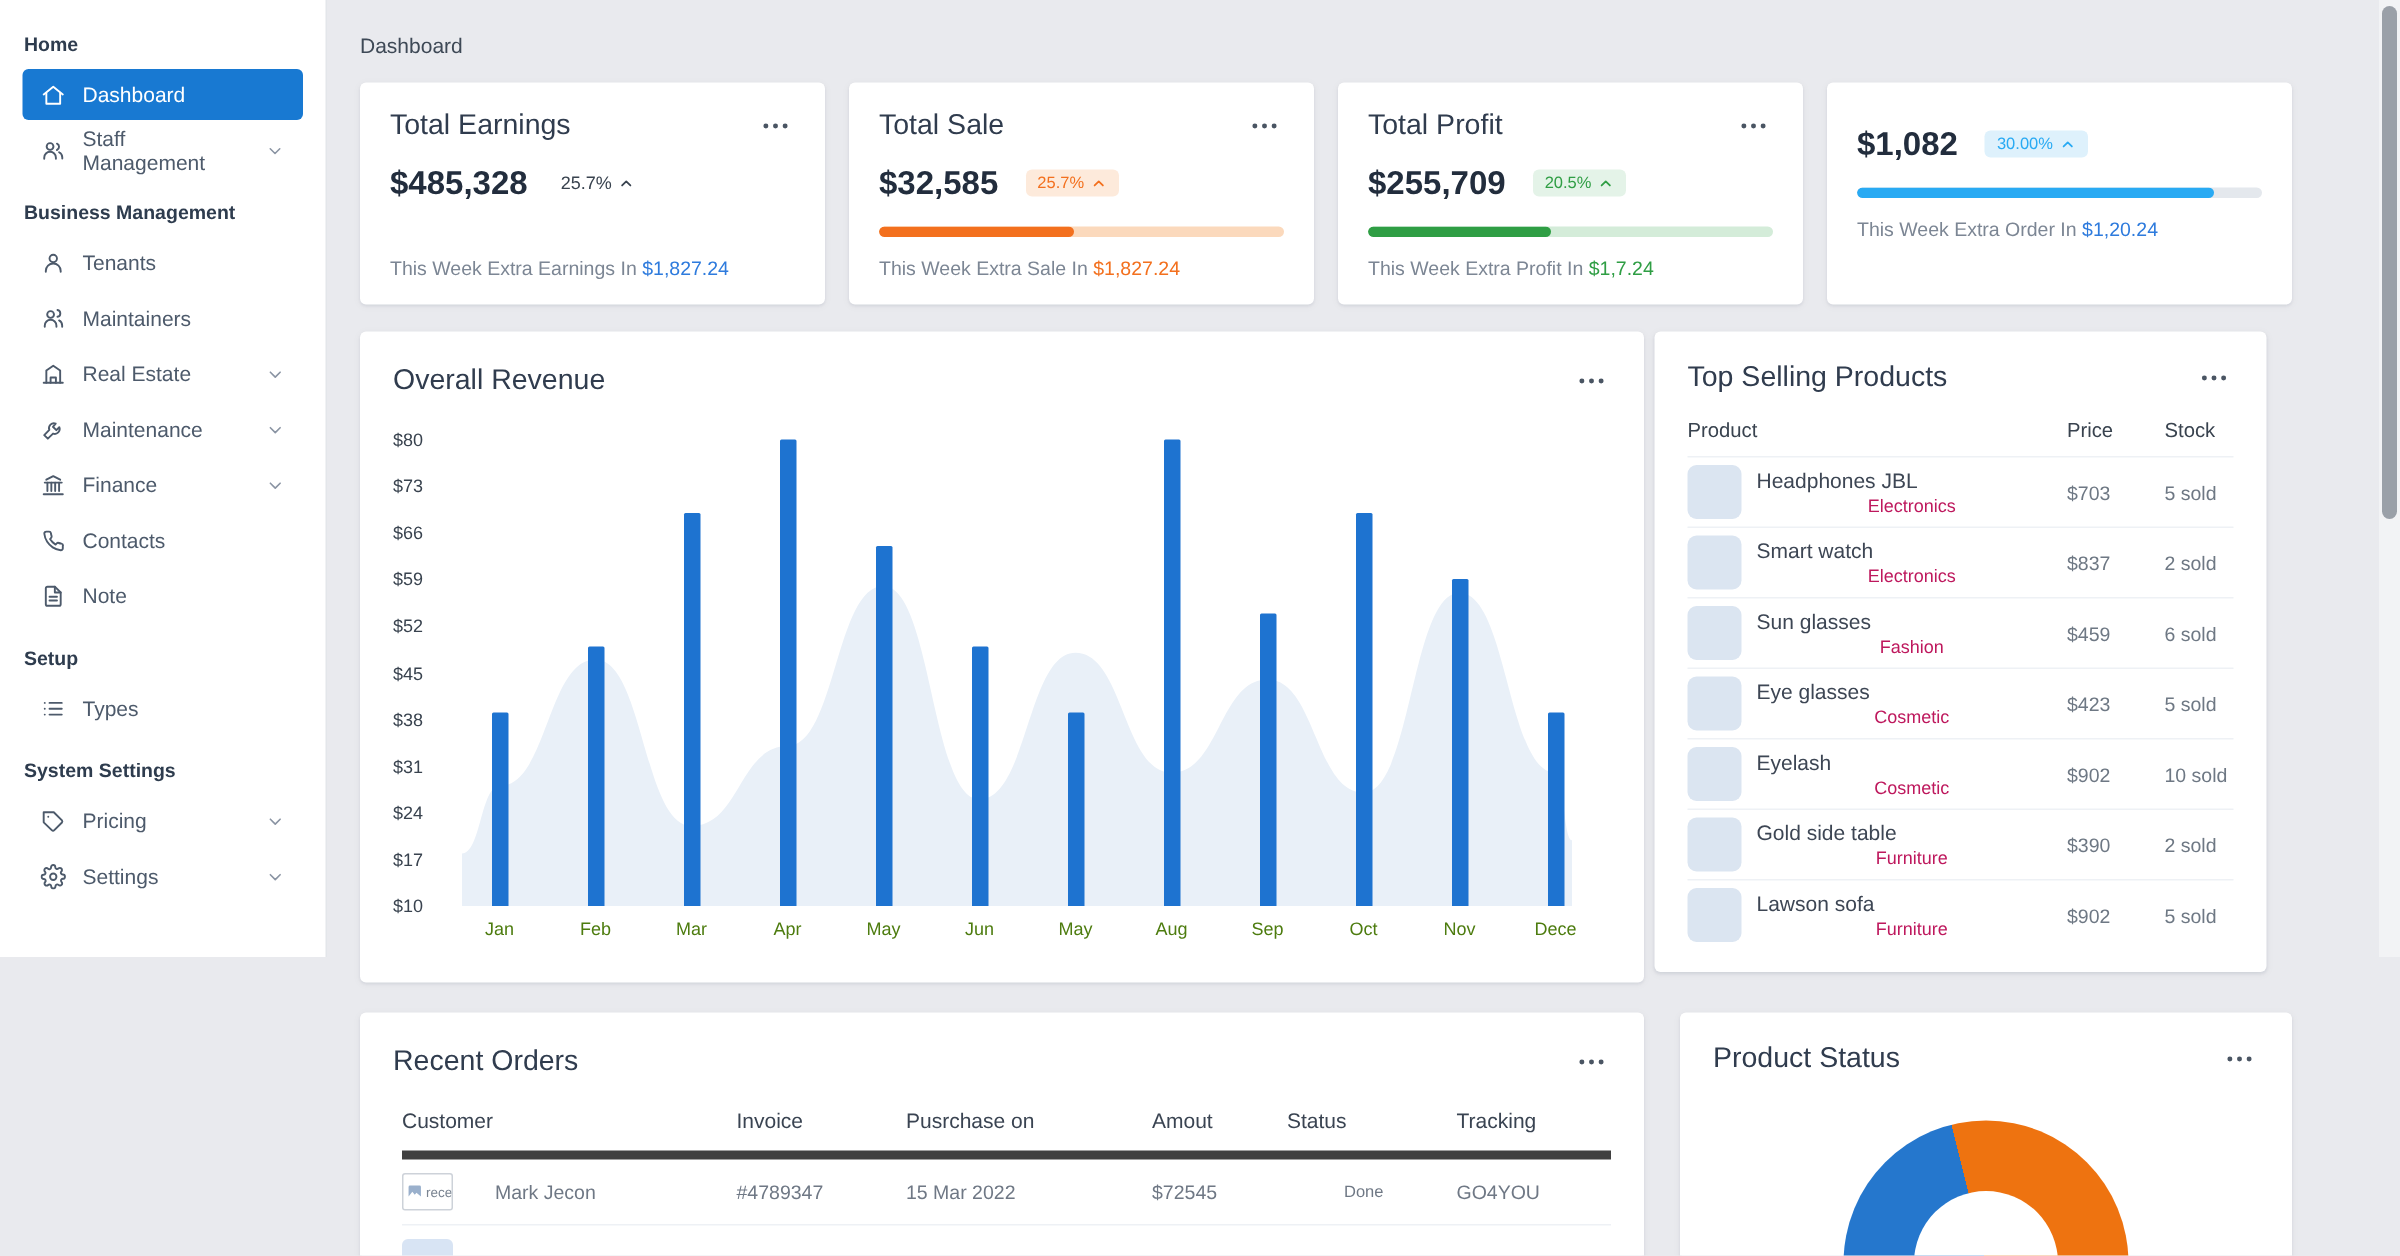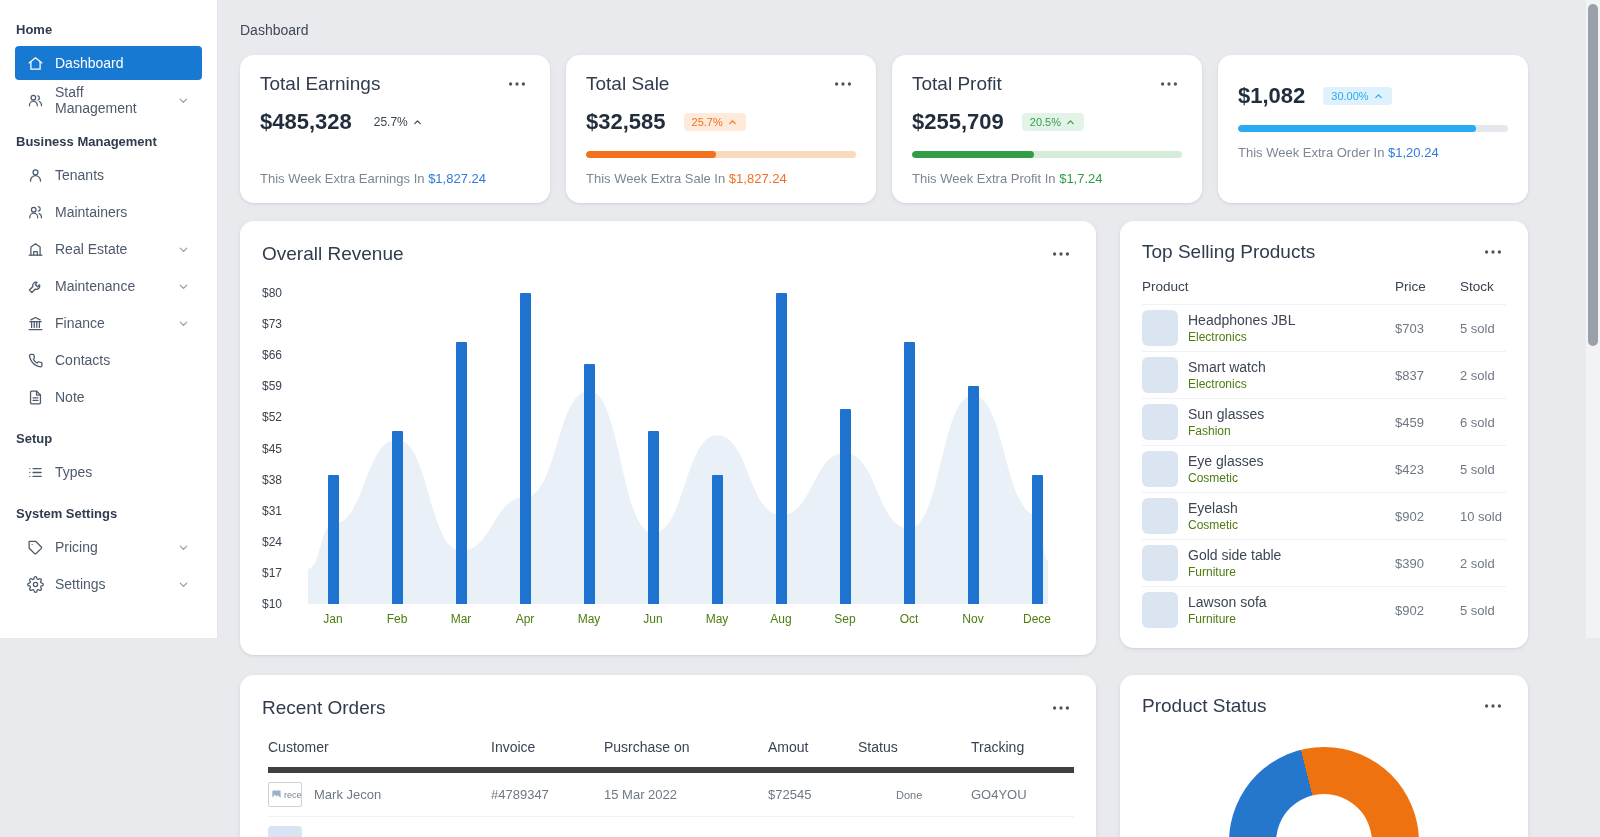--- a/index.html
+++ b/index.html
@@ -12,70 +12,70 @@
   .sb-header{font-size:13px;font-weight:700;color:#2e3c4e;padding:14px 16px 6px;}
   .sidebar .sb-header:first-child{padding-top:8px;}
   .sb-item{display:flex;align-items:center;gap:11px;height:34px;margin:3px 15px;padding:0 12px;border-radius:4px;color:#4d5a6b;font-size:14px;cursor:pointer;}
   .sb-item .icn{width:17px;height:17px;flex:0 0 auto;}
   .sb-item.active{background:#1879d2;color:#fff;}
   .sb-item .chev{margin-left:auto;width:13px;height:13px;color:#8a94a3;}
 
   
   .main{position:absolute;left:218px;top:0;width:1332px;height:100%;padding:22px 0 0 22px;}
   .breadcrumb{font-size:14px;color:#3e4956;}
-  .card{background:#fff;border-radius:14px;box-shadow:0 1px 2px rgba(20,30,50,.07),0 1px 6px rgba(20,30,50,.05);}
+  .card{background:#fff;border-radius:4px;box-shadow:0 1px 2px rgba(20,30,50,.07),0 1px 6px rgba(20,30,50,.05);}
 
   
   .stats{display:grid;grid-template-columns:repeat(4,310px);gap:16px;margin-top:17px;}
   .stat-card{padding:16px 20px 18px;height:148px;}
   .card-head{display:flex;align-items:center;justify-content:space-between;}
   .card-title{font-size:19px;font-weight:500;color:#303c4e;}
   .dots-btn{background:none;border:none;cursor:pointer;padding:2px;line-height:0;}
   .dots-ic{width:22px;height:22px;fill:#4a5563;}
   .stat-value-row{display:flex;align-items:center;margin-top:12px;}
   .stat-value{font-size:22px;font-weight:700;color:#222d3d;}
   .stat-badge{display:inline-flex;align-items:center;gap:4px;font-size:11px;font-weight:500;margin-left:18px;padding:3px 8px;border-radius:4px;}
   .stat-badge.plain{background:none;color:#39434f;font-size:12px;padding:0;margin-left:22px;}
   .chev-up{width:11px;height:11px;fill:none;}
   .progress{height:7px;border-radius:4px;margin-top:16px;overflow:hidden;}
   .progress i{display:block;height:100%;border-radius:4px;}
   .stat-footer{font-size:13px;color:#7c8694;margin-top:13px;white-space:nowrap;}
 
   
-  .mid{display:grid;grid-template-columns:856px 408px;gap:24px;margin-top:18px;align-items:start;}
+  .mid{display:grid;grid-template-columns:856px 408px;gap:7px;margin-top:18px;align-items:start;}
   .panel{padding:20px 22px;}
   .revenue-card{height:434px;overflow:hidden;}
   .products-card{height:427px;overflow:hidden;padding:18px 22px;}
 
   
   .chart-wrap{position:relative;margin-top:26px;height:346px;}
   .y-label{position:absolute;left:0;font-size:12px;color:#39434f;}
   .plot{position:absolute;left:46px;top:0;width:740px;height:311px;}
   .area-svg{position:absolute;left:0;top:0;width:100%;height:100%;}
   .bar{position:absolute;bottom:0;width:11px;border-radius:1px 1px 0 0;}
   .x-label{position:absolute;top:319px;font-size:12px;color:#4d7c0f;transform:translateX(-50%);}
 
   
   .p-head{display:grid;grid-template-columns:1fr 65px 46px;font-size:13.5px;color:#39434f;font-weight:500;padding:14px 0 10px;}
   .p-row{display:grid;grid-template-columns:46px 1fr 65px 46px;align-items:center;padding:5px 0;border-top:1px solid #eef1f5;cursor:pointer;}
   .thumb{width:36px;height:36px;border-radius:6px;background:#dbe5f1;display:inline-block;}
   .p-info{display:flex;flex-direction:column;gap:2px;}
   .p-name{font-size:14px;color:#3d4654;}
-  .p-cat{font-size:12px;color:#4d7c0f;}
+  .p-cat{font-size:12px;color:#be185d;text-align:center;}
   .p-price,.p-stock{font-size:13px;color:#6e7884;white-space:nowrap;}
 
   
   .bottom{display:grid;grid-template-columns:856px 408px;gap:24px;margin-top:20px;align-items:start;}
   .orders-card{height:330px;overflow:hidden;}
   .status-card{height:330px;overflow:hidden;padding:18px 22px;}
   .o-table{margin:10px 0 0 6px;}
   .o-head,.o-row{display:grid;grid-template-columns:223px 113px 164px 90px 113px 1fr;align-items:center;}
   .o-head{font-size:14px;color:#3a4452;font-weight:500;padding:8px 0 12px;border-bottom:6px solid #404040;}
   .o-row{font-size:13px;color:#6f7885;padding:9px 0;border-bottom:1px solid #eef1f5;}
-  .o-customer{display:flex;align-items:center;gap:12px;}
+  .o-customer{display:flex;align-items:center;gap:28px;}
   .broken-img{display:inline-flex;align-items:center;gap:2px;width:34px;height:25px;border:1px solid #cdd2d9;border-radius:2px;padding:1px 2px;overflow:hidden;font-size:9px;color:#7a8491;flex:none;}
   .bi-ic{width:11px;height:11px;flex:none;}
   .o-status{font-size:11px;padding-left:38px;}
   .thumb-sm{width:34px;height:26px;border-radius:4px;background:#d8e4f4;display:inline-block;}
 
   
   .donut{width:190px;height:190px;border-radius:50%;margin:28px auto 0;position:relative;}
   .donut::after{content:"";position:absolute;inset:47px;background:#fff;border-radius:50%;}
 
   

